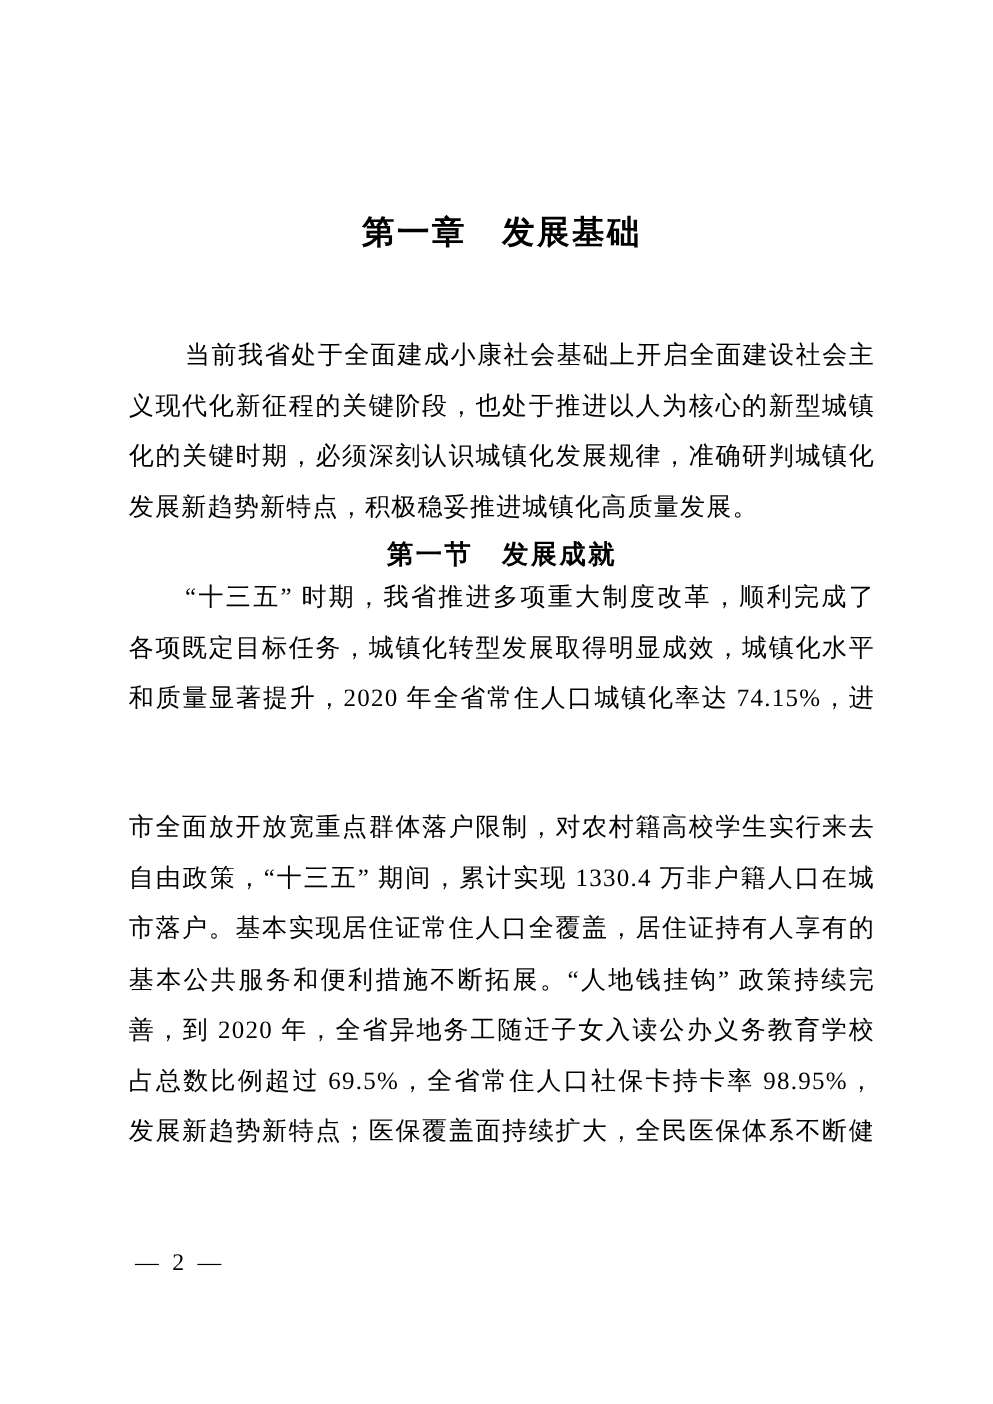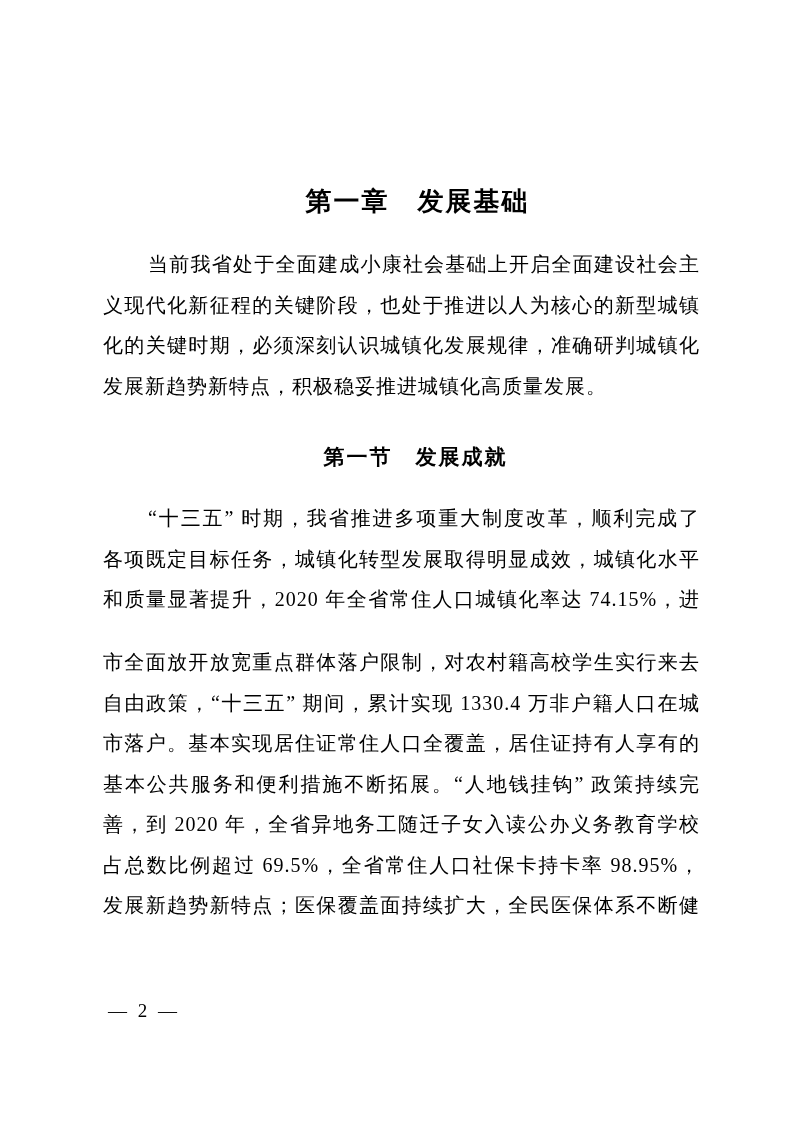--- a/index.html
+++ b/index.html
@@ -16,41 +16,41 @@
     font-family: "Liberation Serif", "DejaVu Serif", serif;
     overflow: hidden;
   }
   .content-block {
     position: absolute;
     left: 103px;
     width: 597px;
   }
   .chapter-title {
     top: 168px;
-    margin: 16px;
+    margin: 0;
     font-size: 26px;
     font-weight: bold;
     text-align: center;
     letter-spacing: 2px;
     line-height: 36px;
   }
   .section-title {
     top: 428px;
-    margin: 14px;
+    margin: 0;
     font-size: 21px;
     font-weight: bold;
     text-align: center;
     letter-spacing: 2px;
     line-height: 30px;
   }
   .para {
     margin: 0;
   }
-  .para-1 { top: 244px; }
-  .para-2 { top: 498px; }
+  .para-1 { top: 264px; }
+  .para-2 { top: 458px; }
   .para-3 { top: 642px; }
   .line {
     height: 40.5px;
     line-height: 40.5px;
     font-size: 20px;
     letter-spacing: 1px;
     text-align: justify;
     text-align-last: justify;
     -moz-text-align-last: justify;
     text-justify: inter-character;

